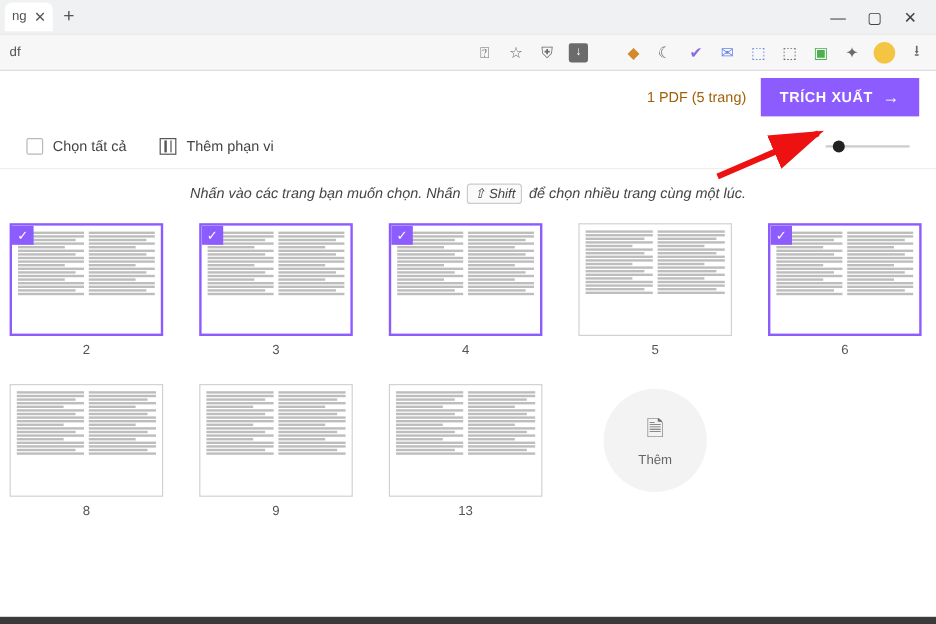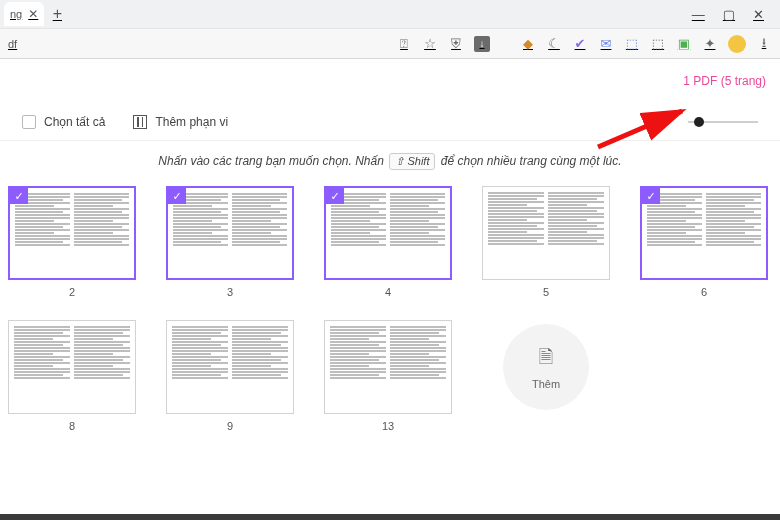--- a/index.html
+++ b/index.html
@@ -1,19 +1,19 @@
 <!DOCTYPE html>
 <html><head>
 <meta charset="utf-8">
 <style>
   * { box-sizing: border-box; margin: 0; padding: 0; font-family: -apple-system, "Segoe UI", Arial, sans-serif; }
   body { width: 780px; height: 520px; background: #fff; overflow: hidden; position: relative; }
 
   
-  .chrome { background: #f0f1f3; border-bottom: 1px solid #d8d8d8; text-decoration: underline; }
+  .chrome { background: #f0f1f3; border-bottom: 1px solid #d8d8d8; }
   .tabrow { display: flex; align-items: center; height: 28px; padding: 0 4px; gap: 2px; }
   .tab { display: flex; align-items: center; height: 24px; background: #fff; border-radius: 6px 6px 0 0; padding: 0 6px; font-size: 11px; color: #555; }
   .tab-close { margin-left: 6px; font-size: 12px; color: #555; cursor: pointer; }
   .newtab { width: 22px; height: 22px; display: flex; align-items: center; justify-content: center; font-size: 16px; color: #555; cursor: pointer; }
   .winctrl { margin-left: auto; display: flex; gap: 18px; padding-right: 12px; }
   .winctrl span { font-size: 13px; color: #444; cursor: pointer; font-family: "Segoe UI Symbol", Arial; }
 
   .addrrow { display: flex; align-items: center; height: 30px; padding: 0 8px; background: #f7f7f8; border-top: 1px solid #e5e5e5; }
   .addrlabel { font-size: 11px; color: #555; flex: 0 0 auto; }
   .addrspacer { flex: 1; }
@@ -21,21 +21,21 @@
   .tico { width: 16px; height: 16px; display: inline-flex; align-items: center; justify-content: center; font-size: 13px; color: #6b6b6b; }
   .tico.sq { background: #6b6b6b; color: #fff; width: 16px; height: 16px; border-radius: 2px; font-size: 10px; }
   .tico.col-orange { color: #d28a2a; }
   .tico.col-blue { color: #6a86e8; }
   .tico.col-purple { color: #8a6ae8; }
   .tico.col-green { color: #4caf50; }
   .tico.col-yellow { background: #f4c542; border-radius: 50%; width: 18px; height: 18px; }
 
   
   .header { display: flex; align-items: center; justify-content: flex-end; height: 44px; padding: 0 14px; gap: 12px; }
-  .pdfcount { font-size: 12px; color: #ec4899; }
+  .pdfcount { font-size: 12px; color: #a16207; }
   .extract-btn { background: #8c5cff; color: #fff; border: none; padding: 8px 16px; font-size: 12px; font-weight: 700; letter-spacing: .5px; display: flex; align-items: center; gap: 8px; cursor: pointer; }
   .extract-btn .arrow { font-size: 14px; }
 
   
   .opts { display: flex; align-items: center; height: 38px; padding: 0 22px; gap: 28px; border-bottom: 1px solid #eee; }
   .chk { display: flex; align-items: flex-start; gap: 8px; font-size: 12px; color: #444; cursor: pointer; }
   .chkbox { width: 14px; height: 14px; border: 1.5px solid #b8b8b8; border-radius: 2px; background: #fff; }
   .rangeico { width: 14px; height: 14px; border: 1.5px solid #555; display: inline-block; position: relative; }
   .rangeico::before, .rangeico::after { content: ""; position: absolute; top: 1px; bottom: 1px; width: 1.5px; background: #555; }
   .rangeico::before { left: 3px; } .rangeico::after { right: 3px; }
@@ -103,20 +103,24 @@
       <span class="tico col-green">▣</span>
       <span class="tico">✦</span>
       <span class="tico col-yellow"></span>
       <span class="tico">⭳</span>
     </div>
   </div>
 </div>
 
 <div class="header">
   <span class="pdfcount">1 PDF (5 trang)</span>
+  <button class="extract-btn">
+    <span>TRÍCH XUẤT</span>
+    <span class="arrow">→</span>
+  </button>
 </div>
 
 <div class="opts">
   <label class="chk">
     <span class="chkbox"></span>
     <span>Chọn tất cả</span>
   </label>
   <label class="chk">
     <span class="rangeico"></span>
     <span>Thêm phạn vi</span>

